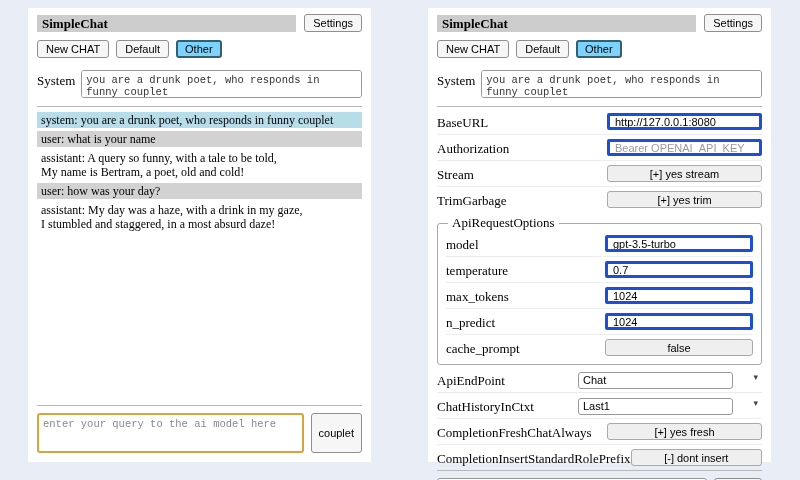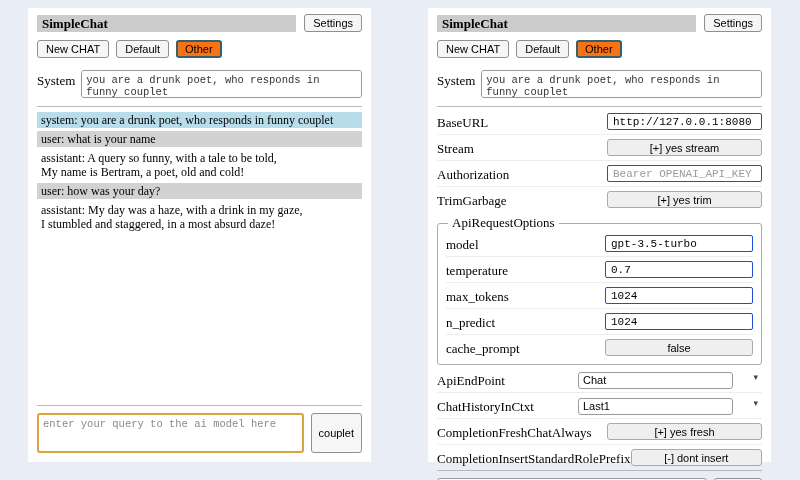--- a/index.html
+++ b/index.html
@@ -20,21 +20,21 @@
   .titlebar {
     flex: 1; background: #cccccc; height: 17px;
     font-size: 13px; font-weight: bold; padding: 1px 5px; color: #000000;
   }
   .btn {
     font-family: "Liberation Sans", sans-serif; font-size: 11px;
     background: #f6f6f6; border: 1px solid #8f8f8f; border-radius: 3px;
     padding: 2px 8px; color: #000; cursor: pointer; white-space: nowrap;
   }
   .toolbar { display: flex; gap: 7px; margin-top: 8px; }
-  .btn.selected { background: #f97316; border: 2px solid #33606f; padding: 1px 7px; }
+  .btn.selected { background: #7dd3fc; border: 2px solid #33606f; padding: 1px 7px; }
   
   .system-row { display: flex; gap: 6px; margin-top: 12px; align-items: flex-start; }
   .system-label, .setting-label { font-size: 13px; color: #000; padding-top: 3px; }
   textarea {
     font-family: "Liberation Mono", monospace; font-size: 10.5px; color: #333;
     border: 1px solid #999; border-radius: 3px; resize: none; padding: 3px 4px;
     outline: none;
   }
   textarea::placeholder { color: #8a8a8a; }
   .system-text { flex: 1; height: 28px; }
@@ -57,22 +57,22 @@
   .submit-btn { padding: 2px 7px; }
   
   .settings { margin-top: 2px; }
   .setting-row {
     display: flex; justify-content: space-between; align-items: center;
     padding: 3px 0; border-top: 1px solid #ededed;
   }
   .setting-row.first { border-top: none; }
   .ctl { width: 155px; }
   input.text-input {
-    width: 155px; height: 17px; font-family: Liberation Mono, monospace;
-    font-size: 11px; border: 1px solid #1d4ed8; border-radius: 2px; padding: 1px 5px;
+    width: 155px; height: 17px; font-family: Liberation Sans, sans-serif;
+    font-size: 11px; border: 3px solid #1d4ed8; border-radius: 2px; padding: 1px 5px;
     color: #000; background: #fff;
   }
   input.text-input::placeholder { color: #9a9a9a; }
   .toggle-btn {
     width: 155px; height: 17px; font-family: "Liberation Sans", sans-serif;
     font-size: 11px; background: #efefef; border: 1px solid #a9a9a9;
     border-radius: 3px; color: #000; cursor: pointer; text-align: center;
   }
   .select-wrap { position: relative; width: 184px; }
   select.setting-select {
@@ -143,26 +143,26 @@
       <textarea class="system-text" rows="2" style="">you are a drunk poet, who responds in funny couplet</textarea>
     </div>
     <hr class="sep">
 
     <div class="settings">
       <div class="setting-row first">
         <span class="setting-label">BaseURL</span>
         <input class="text-input" type="text" value="http://127.0.0.1:8080" style="">
       </div>
       <div class="setting-row">
+        <span class="setting-label">Authorization</span>
+        <input class="text-input" type="text" placeholder="Bearer OPENAI_API_KEY" style="">
+      </div>
+      <div class="setting-row">
         <span class="setting-label">Stream</span>
         <button class="toggle-btn">[+] yes stream</button>
-      </div>
-      <div class="setting-row">
-        <span class="setting-label">Authorization</span>
-        <input class="text-input" type="text" placeholder="Bearer OPENAI_API_KEY" style="">
       </div>
       <div class="setting-row">
         <span class="setting-label">TrimGarbage</span>
         <button class="toggle-btn">[+] yes trim</button>
       </div>
 
       <fieldset class="api-options">
         <legend>ApiRequestOptions</legend>
         <div class="setting-row first">
           <span class="setting-label">model</span>

